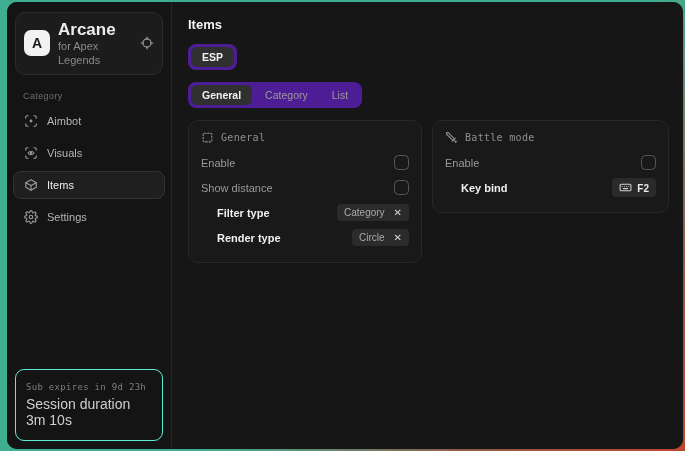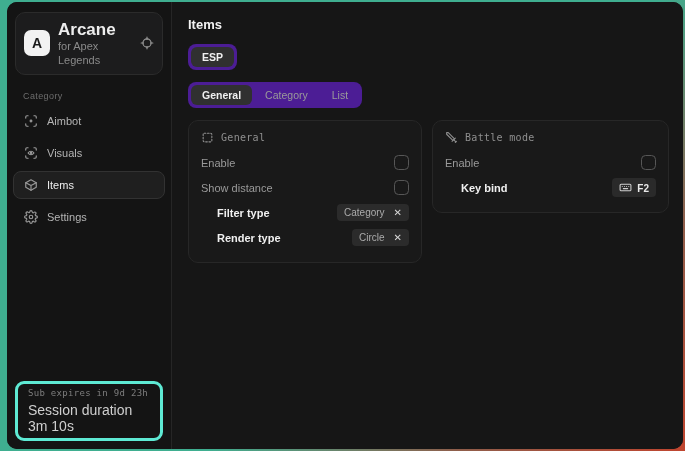--- a/index.html
+++ b/index.html
@@ -41,21 +41,21 @@
     display:flex; align-items:center; gap:9px;
     padding:6px 10px; border-radius:8px; border:1px solid transparent;
     color:#9b9b9b; cursor:pointer;
   }
   .nav-item .nav-label { font-size:11px; color:#b4b4b4; }
   .nav-item.active { background:#1f1f1f; border-color:#323232; }
   .nav-item.active .nav-label { color:#ececec; }
   .nav-icon { display:flex; align-items:center; color:#9a9a9a; }
   .sidebar-spacer { flex:1; }
   .footer-card {
-    border:3px solid #5eead4; border-radius:9px; padding:4px 10px; margin:0 2px;
+    border:1px solid #5eead4; border-radius:9px; padding:12px 10px; margin:0 2px;
   }
   .footer-line1 {
     font-family:"DejaVu Sans Mono", monospace;
     color:#7e7e7e; font-size:9px; letter-spacing:.3px; margin-bottom:4px;
   }
   .footer-line2 { color:#cfcfcf; font-size:14px; }
   
   .main { flex:1; background:#161616; padding:15px 16px; }
   .page-title { color:#f2f2f2; font-size:13px; font-weight:bold; }
   .tab-group {

